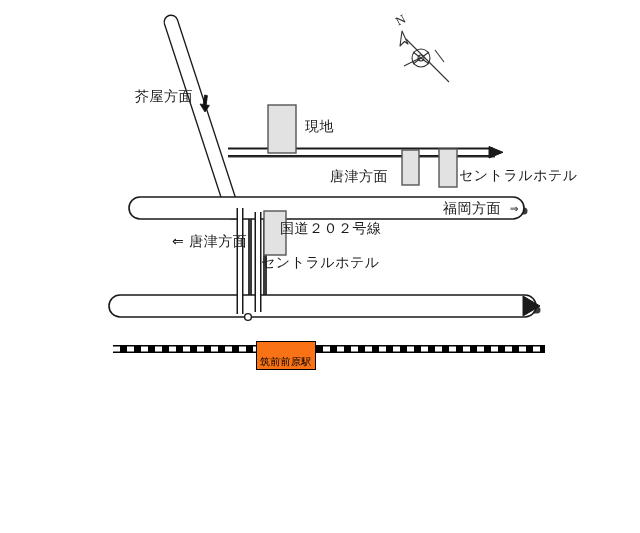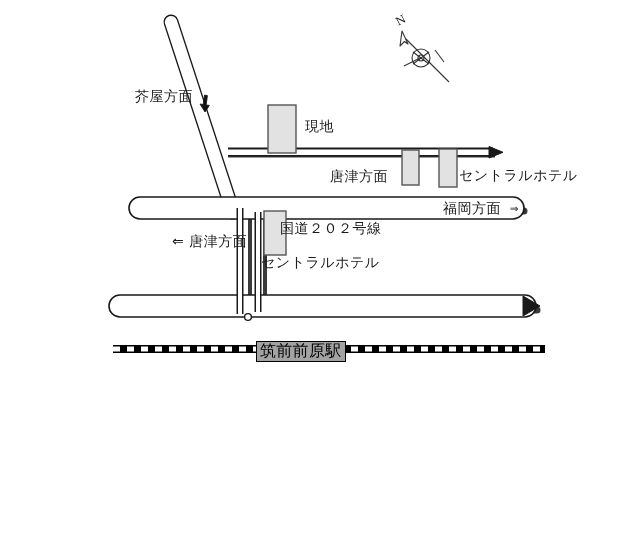--- a/index.html
+++ b/index.html
@@ -28,26 +28,26 @@
     font-family: "DejaVu Sans", "Liberation Sans", sans-serif;
     font-size: 14px;
     color: #1a1a1a;
     white-space: nowrap;
     letter-spacing: 0.5px;
     line-height: 1;
   }
   .station-label {
     position: absolute;
     font-family: "DejaVu Sans", "Liberation Sans", sans-serif;
-    font-size: 16px;
+    font-size: 10px;
     color: #000000;
     white-space: nowrap;
-    background: #a3a3a3;
+    background: #f97316;
     border: 1.2px solid #000000;
-    padding: 1px 3px 2px 3px;
+    padding: 15px 3px 2px 3px;
     line-height: 1;
     letter-spacing: 0.3px;
   }
   .compass-n {
     position: absolute;
     font-size: 11px;
     font-family: "DejaVu Serif", "Liberation Serif", serif;
     color: #222222;
     transform: rotate(-28deg);
   }

